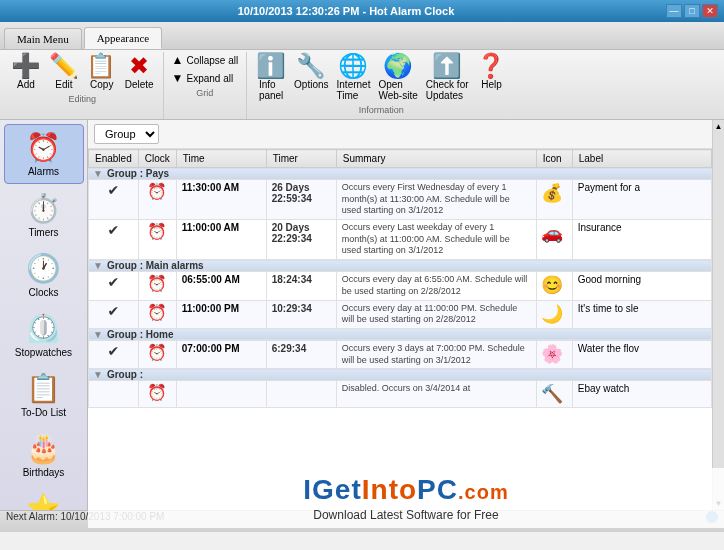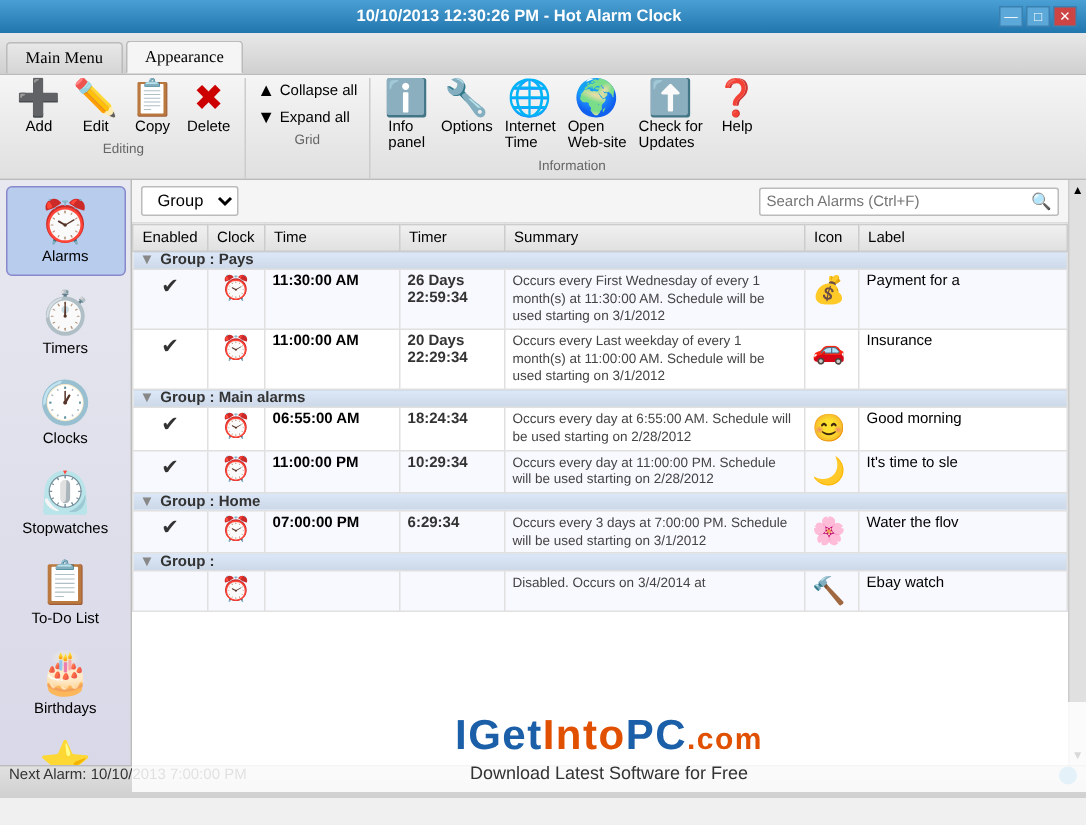--- a/index.html
+++ b/index.html
@@ -353,24 +353,20 @@
       <span class="sidebar-label"></span>
     </div>
   </div>
 
   <div class="content">
 
     <div class="content-toolbar">
       <select class="group-select">
         <option>Group</option>
       </select>
-      <div class="search-box">
-        <input type="text" placeholder="Search Alarms (Ctrl+F)" style="">
-        <span>🔍</span>
-      </div>
     </div>
 
     <div class="table-wrapper">
       <table class="alarms-table">
         <thead>
           <tr>
             <th>Enabled</th>
             <th>Clock</th>
             <th>Time</th>
             <th>Timer</th>

